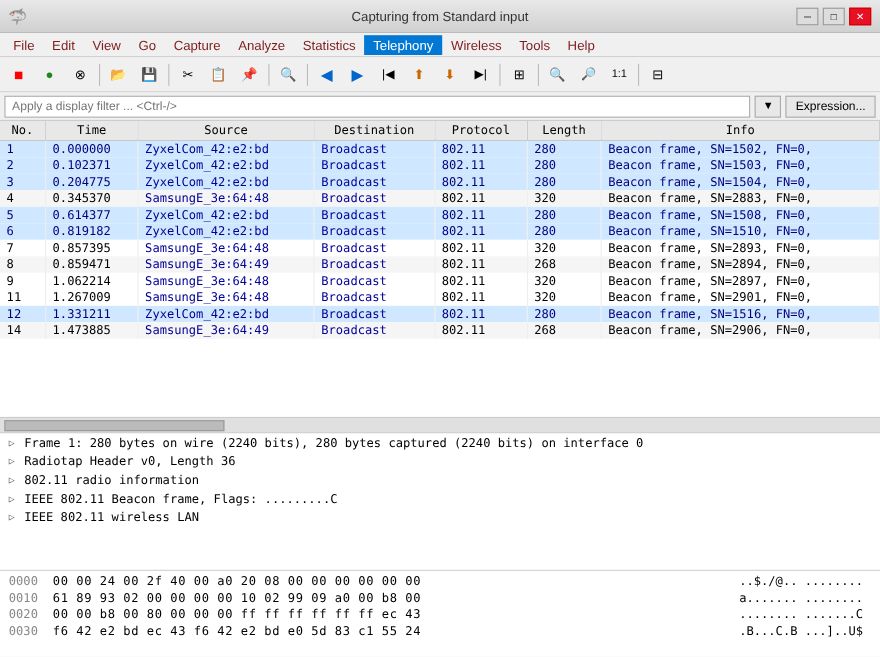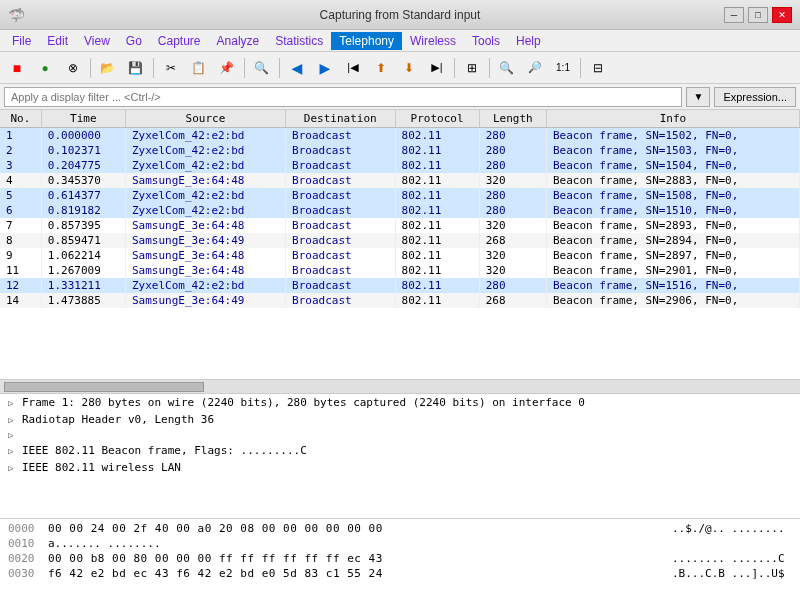--- a/index.html
+++ b/index.html
@@ -61,21 +61,21 @@
       height: 22px;
       display: flex;
       align-items: center;
       padding: 0 4px;
       border-bottom: 1px solid #ccc;
     }
     .menu-item {
       padding: 2px 8px;
       cursor: pointer;
       font-size: 12px;
-      color: #6d28d9;
+      color: #7f1d1d;
     }
 
     
     #toolbar {
       background: #f0f0f0;
       height: 32px;
       display: flex;
       align-items: center;
       padding: 2px 4px;
       border-bottom: 1px solid #ccc;
@@ -453,39 +453,41 @@
 <div class="detail-item">
       <span class="detail-arrow">▷</span>
       <span>Frame 1: 280 bytes on wire (2240 bits), 280 bytes captured (2240 bits) on interface 0</span>
     </div>
     <div class="detail-item">
       <span class="detail-arrow">▷</span>
       <span>Radiotap Header v0, Length 36</span>
     </div>
     <div class="detail-item">
       <span class="detail-arrow">▷</span>
+      <span>802.11 radio information</span>
     </div>
     <div class="detail-item">
       <span class="detail-arrow">▷</span>
       <span>IEEE 802.11 Beacon frame, Flags: .........C</span>
     </div>
     <div class="detail-item">
       <span class="detail-arrow">▷</span>
       <span>IEEE 802.11 wireless LAN</span>
     </div>
   </div>
 
 <div id="hex-dump">
 <div class="hex-row">
     <span class="hex-offset">0000</span>
     <span class="hex-bytes">00 00 24 00 2f 40 00 a0   20 08 00 00 00 00 00 00</span>
     <span class="hex-ascii">..$./@.. ........</span>
   </div>
     <div class="hex-row">
     <span class="hex-offset">0010</span>
+    <span class="hex-bytes">61 89 93 02 00 00 00 00   10 02 99 09 a0 00 b8 00</span>
     <span class="hex-ascii">a....... ........</span>
   </div>
     <div class="hex-row">
     <span class="hex-offset">0020</span>
     <span class="hex-bytes">00 00 b8 00 80 00 00 00   ff ff ff ff ff ff ec 43</span>
     <span class="hex-ascii">........ .......C</span>
   </div>
     <div class="hex-row">
     <span class="hex-offset">0030</span>
     <span class="hex-bytes">f6 42 e2 bd ec 43 f6 42   e2 bd e0 5d 83 c1 55 24</span>

